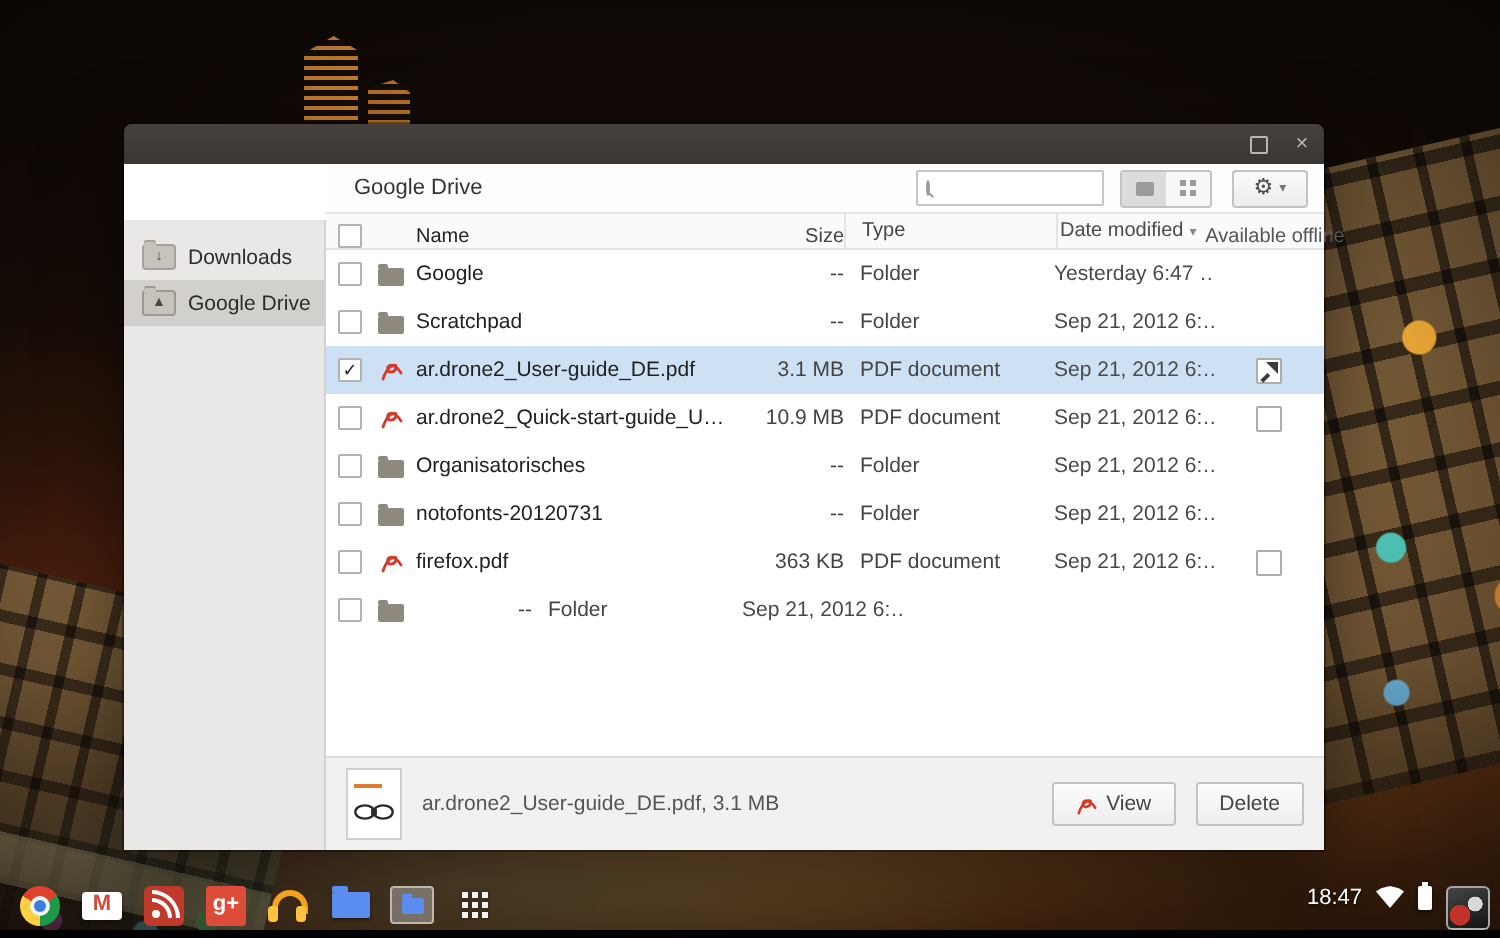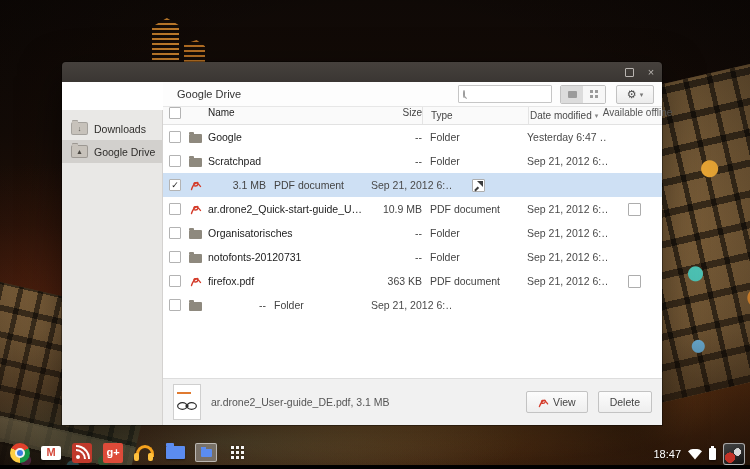--- a/index.html
+++ b/index.html
@@ -85,21 +85,21 @@
   .seg-btn.active{background:#dcdcdc;}
   .list-glyph{width:9px;height:7px;background:#9b9b9b;border-radius:1px;display:block;}
   .grid-glyph{display:grid;grid-template-columns:3px 3px;grid-gap:2px;}
   .grid-glyph i{width:3px;height:3px;background:#9b9b9b;display:block;}
   .gearbtn{height:17px;width:36px;border:1px solid #c2c2c2;border-radius:2px;
      background:linear-gradient(#fafafa,#ececec);display:flex;align-items:center;justify-content:center;gap:3px;}
   .gear-glyph{font-size:11px;color:#4a4a4a;line-height:1;}
   .caret{font-size:7px;color:#777;line-height:1;}
 
   
-  .hdr{height:17px;flex:0 0 auto;display:flex;align-items:flex-start;background:#fafafa;
+  .hdr{height:17px;flex:0 0 auto;display:flex;align-items:flex-end;background:#fafafa;
      border-top:1px solid #e7e7e7;border-bottom:1px solid #e2e2e2;font-size:10px;color:#555;}
   .rows{flex:1;overflow:hidden;background:#fff;}
   .row{height:24px;display:flex;align-items:center;font-size:10.5px;color:#333;}
   .row.selected{background:#cee0f4;}
   .c-pad{width:6px;flex:0 0 auto;}
   .cb{width:10px;height:10px;border:1px solid #b3b3b3;border-radius:1px;background:#fff;flex:0 0 auto;
      display:flex;align-items:center;justify-content:center;font-size:9px;color:#222;line-height:1;}
   .c-gap1{width:8px;flex:0 0 auto;} .c-gap2{width:6px;flex:0 0 auto;}
   .ficon{width:13px;height:12px;flex:0 0 auto;display:flex;align-items:flex-end;justify-content:center;}
   .folder-glyph{width:13px;height:9px;background:#8e897e;border-radius:1px;position:relative;display:block;}
@@ -150,21 +150,21 @@
   .ic-music b{position:absolute;right:1px;bottom:1px;width:5px;height:8px;background:#ffc23e;border-radius:2px;}
   .ic-folder{width:19px;height:13px;background:#5b8cf0;border-radius:1px;position:relative;box-shadow:0 1px 2px rgba(0,0,0,.4);}
   .ic-folder::before{content:"";position:absolute;left:0;top:-3px;width:8px;height:3px;background:#5b8cf0;border-radius:1px 1px 0 0;}
   .ic-fwindow{width:23px;height:17px;background:rgba(190,190,190,.45);border:1px solid rgba(255,255,255,.5);
      border-radius:2px;display:flex;align-items:center;justify-content:center;}
   .ic-fwindow .mini{width:11px;height:8px;background:#5b8cf0;border-radius:1px;position:relative;}
   .ic-fwindow .mini::before{content:"";position:absolute;left:0;top:-2px;width:5px;height:2px;background:#5b8cf0;}
   .ic-apps{width:13px;height:13px;display:grid;grid-template-columns:repeat(3,3px);grid-auto-rows:3px;grid-gap:2px;}
   .ic-apps i{background:rgba(255,255,255,.95);display:block;box-shadow:0 0 2px rgba(0,0,0,.4);}
 
-  .tray{position:absolute;right:5px;top:443px;height:22px;display:flex;align-items:center;gap:7px;}
+  .tray{position:absolute;right:5px;top:443px;height:22px;display:flex;gap:7px;}
   .tray-time{color:#fff;font-size:11px;text-shadow:0 1px 2px rgba(0,0,0,.7);}
   .ic-wifi{width:14px;height:11px;background:#fff;clip-path:polygon(50% 100%,0 25%,18% 10%,50% 0,82% 10%,100% 25%);
      filter:drop-shadow(0 1px 1px rgba(0,0,0,.6));}
   .ic-batt{width:7px;height:12px;background:#fff;border-radius:1px;position:relative;filter:drop-shadow(0 1px 1px rgba(0,0,0,.6));}
   .ic-batt::before{content:"";position:absolute;top:-2px;left:2px;width:3px;height:2px;background:#fff;}
   .avatar{width:20px;height:20px;border-radius:3px;border:1px solid rgba(255,255,255,.6);
      background:
        radial-gradient(circle at 30% 68%,#c23227 0 26%,transparent 27%),
        radial-gradient(circle at 68% 40%,#d8d8d8 0 20%,transparent 21%),
        linear-gradient(160deg,#454545,#131313);}
@@ -284,20 +284,21 @@
   <div class="row selected">
     <span class="c-pad"></span>
     <span class="cb">✓</span>
     <span class="c-gap1"></span>
     <span class="ficon">
               <svg width="12" height="12" viewBox="0 0 12 12">
                 <path d="M1.5 10.5 C4 3 8.8 2.3 8 5 C7.2 7.8 3.2 7.6 3.8 5 C4.4 2.4 8.2 3.6 10.5 7.5" fill="none" stroke="#d43b2a" stroke-width="1.4" stroke-linecap="round"></path>
               </svg>
             </span>
     <span class="c-gap2"></span>
+    <span class="c-name">ar.drone2_User-guide_DE.pdf</span>
     <span class="c-size">3.1 MB</span>
     <span class="c-type">PDF document</span>
     <span class="c-date">Sep 21, 2012 6:…</span>
     <span class="c-off">
               <span class="offbox pinned"></span>
             </span>
   </div>
 
   <div class="row">
     <span class="c-pad"></span>

